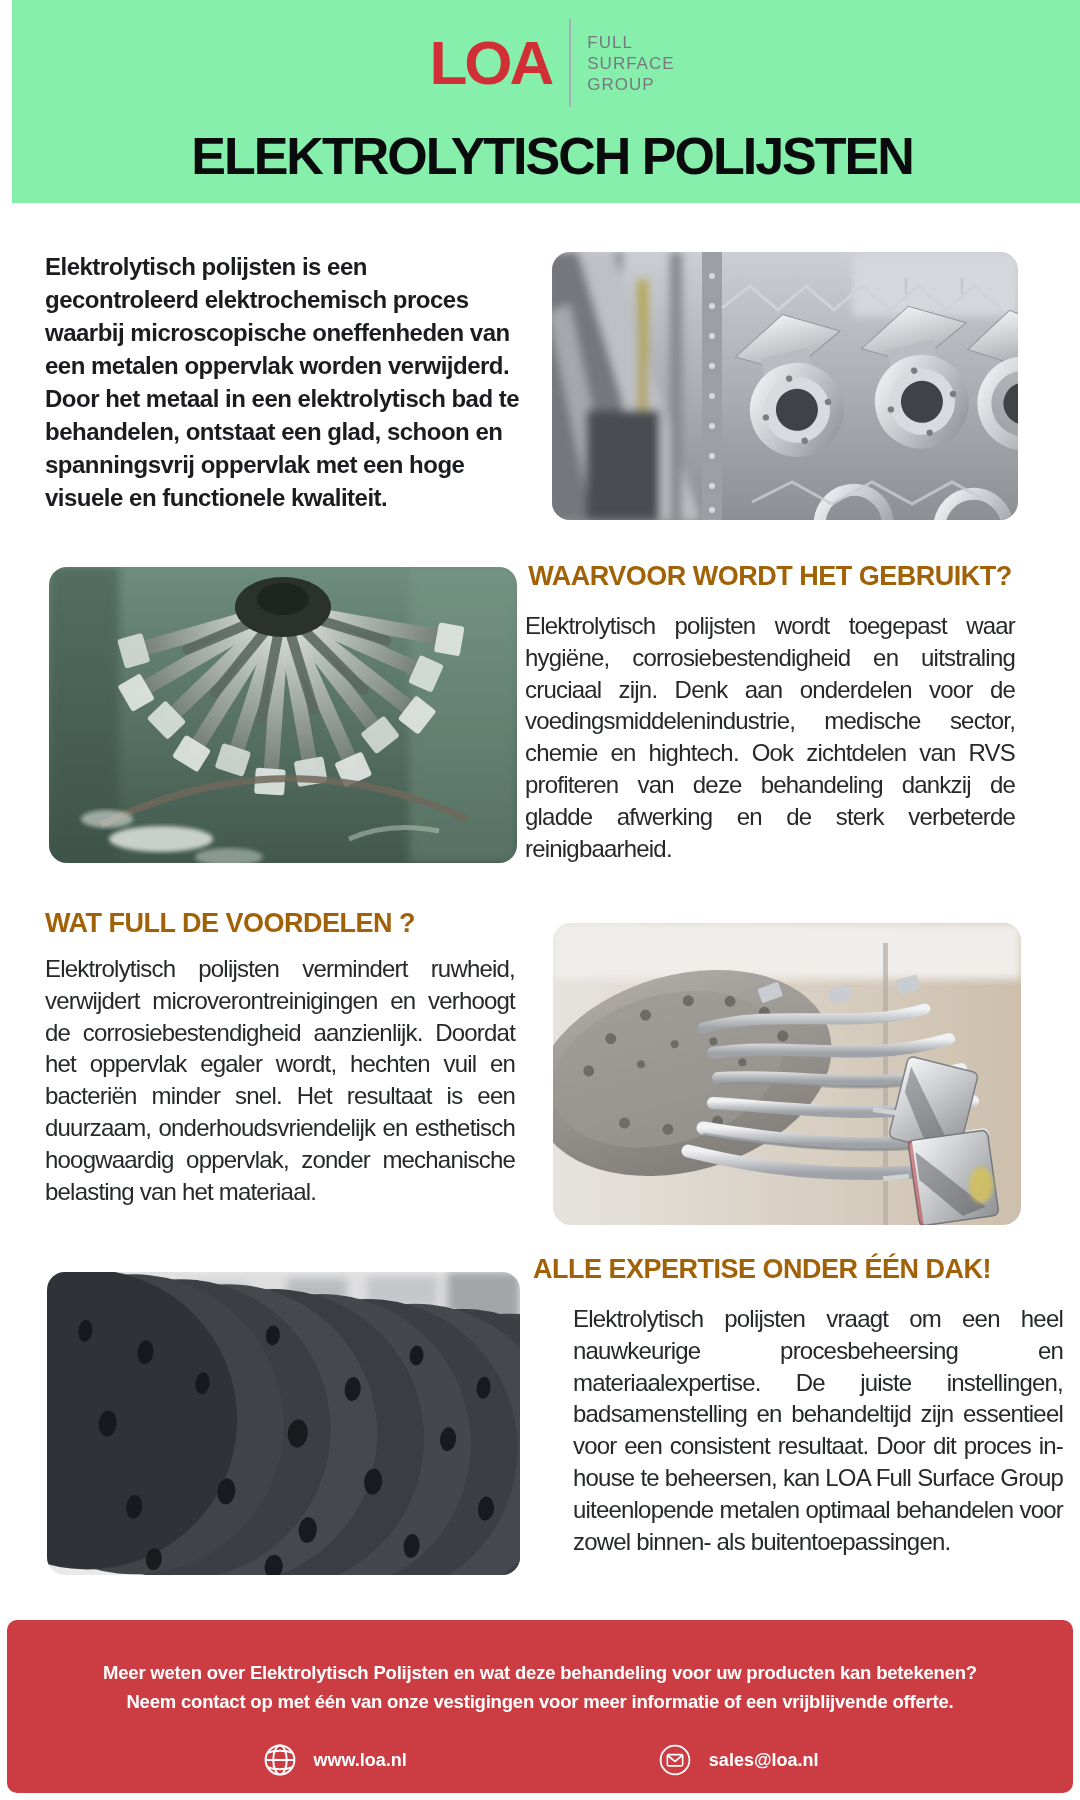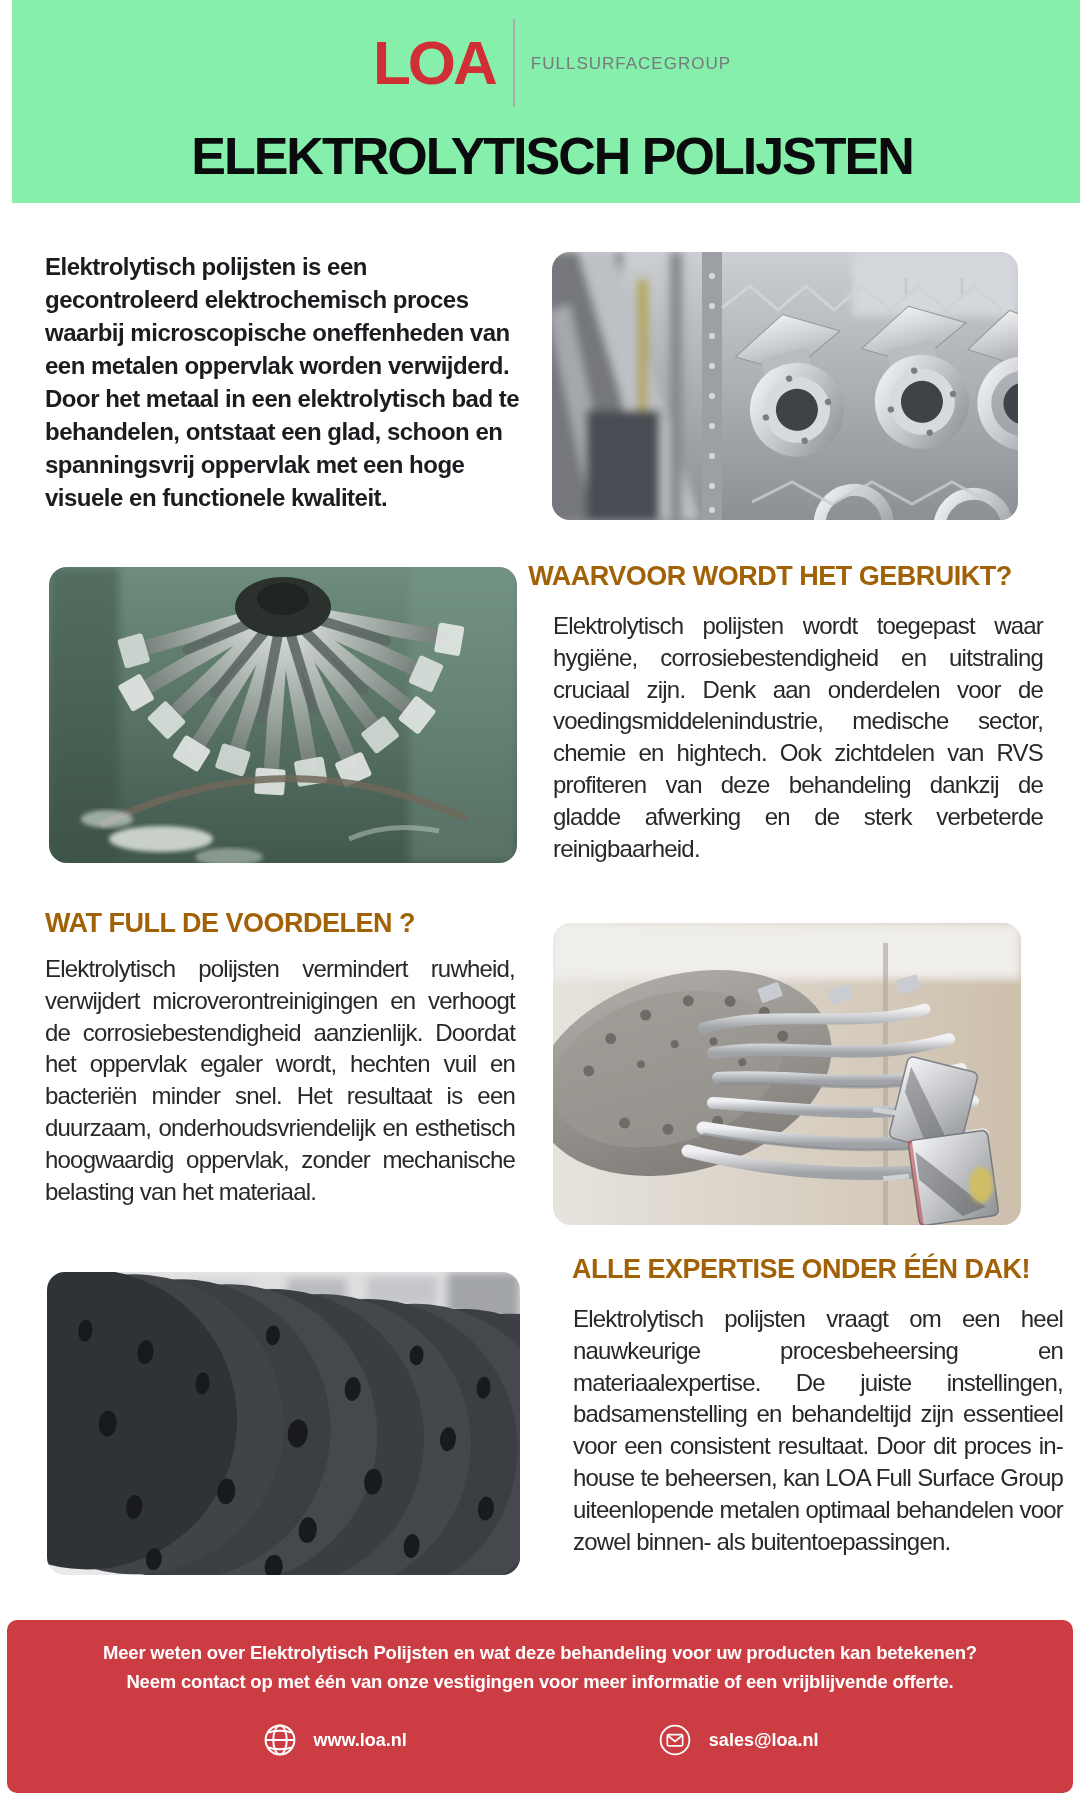--- a/index.html
+++ b/index.html
@@ -3,47 +3,47 @@
 <meta charset="utf-8">
 <style>
   html,body{margin:0;padding:0;background:#ffffff;}
   .page{position:relative;width:1080px;height:1800px;background:#ffffff;overflow:hidden;
         font-family:"Liberation Sans",sans-serif;}
   
   .header-band{position:absolute;left:12px;top:0;width:1080px;height:203px;background:#86efac;}
   .logo-row{position:absolute;left:0;top:18px;width:1080px;display:flex;justify-content:center;align-items:center;}
   .logo-text{font-size:62px;font-weight:bold;letter-spacing:-3px;color:#D02F36;line-height:90px;}
   .logo-divider{width:2px;height:88px;background:#A9ACB0;margin:0 16px 0 18px;}
-  .logo-tagline{display:flex;flex-direction:row;justify-content:flex-end;}
+  .logo-tagline{display:flex;flex-direction:column;justify-content:flex-end;}
   .logo-tagline span{font-size:17px;line-height:21px;letter-spacing:1px;color:#76797D;font-weight:400;}
   .page-title{position:absolute;left:0;top:126px;width:1080px;text-align:center;
               font-size:52px;font-weight:bold;letter-spacing:-2px;color:#0A0B0D;}
   
   .intro{position:absolute;left:45px;top:250px;width:480px;
          font-size:24px;line-height:33px;font-weight:bold;letter-spacing:-0.5px;color:#1B1C1F;}
   .sec-heading{position:absolute;font-size:27px;font-weight:bold;letter-spacing:-0.5px;color:#a16207;}
   .sec-heading.centered{text-align:center;}
   .sec-body{position:absolute;font-size:24px;line-height:31.8px;letter-spacing:-0.8px;color:#26282B;
             text-align:justify;}
   .h-usage{left:525px;top:561px;width:490px;}
-  .b-usage{left:525px;top:610px;width:490px;margin-left:28px;}
+  .b-usage{left:525px;top:610px;width:490px;}
   .h-benefits{left:45px;top:908px;width:480px;}
   .b-benefits{left:45px;top:953px;width:470px;}
-  .h-expertise{left:556px;top:1254px;width:490px;}
+  .h-expertise{left:517px;top:1254px;width:490px;}
   .b-expertise{left:525px;top:1303px;width:490px;margin-left:48px;}
   
   .photo{position:absolute;border-radius:18px;overflow:hidden;}
   .photo svg{display:block;}
   .photo1{left:552px;top:252px;width:466px;height:268px;}
   .photo2{left:49px;top:567px;width:468px;height:296px;}
   .photo3{left:553px;top:923px;width:468px;height:302px;}
   .photo4{left:47px;top:1272px;width:473px;height:303px;}
   
   .footer{position:absolute;left:7px;top:1620px;width:1066px;height:173px;background:#CC3D43;
-          border-radius:10px;box-sizing:border-box;padding-top:18px;}
+          border-radius:10px;box-sizing:border-box;padding-top:38px;}
   .footer-msg{width:920px;margin:0 auto;text-align:center;color:#ffffff;
               font-size:18.5px;line-height:29px;font-weight:bold;letter-spacing:-0.2px;}
   .contact-row{margin-top:26px;display:flex;justify-content:center;align-items:center;gap:250px;}
   .contact-item{display:flex;align-items:center;gap:16px;color:#ffffff;text-decoration:none;cursor:pointer;}
   .contact-item .label{font-size:18px;font-weight:bold;color:#ffffff;}
   .contact-item svg{display:block;}
 </style>
 </head>
 <body>
 

